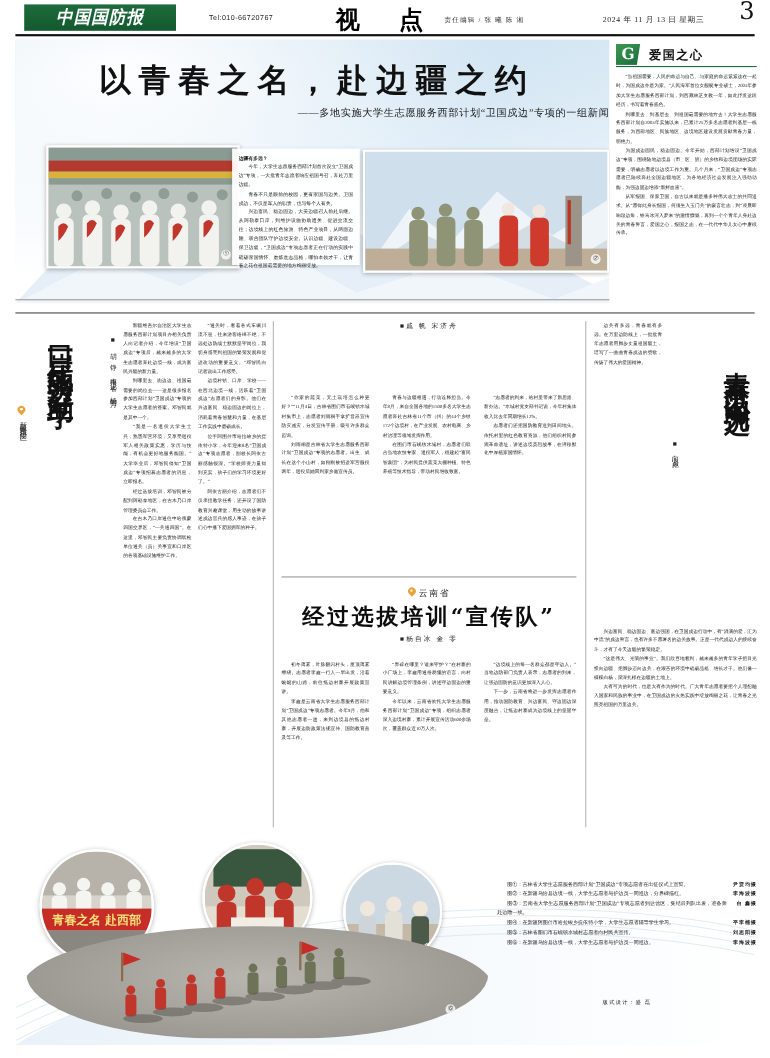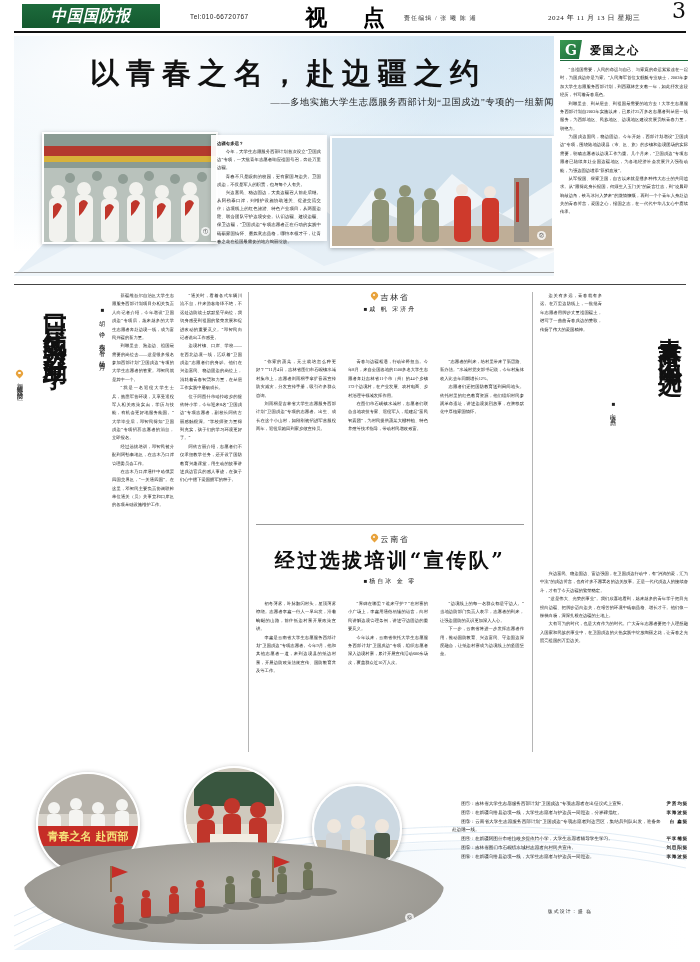--- a/index.html
+++ b/index.html
@@ -268,23 +268,20 @@
   <div class="col bodytext" style="left:180px;top:292px;width:62px;height:460px;">
     <p>“通关时，看着各式车辆川流不息，往来游客络绎不绝，不远处边防战士默默坚守岗位，我切身感受到祖国的繁荣发展和促进改动的重要意义。”邓智民向记者说出工作感受。</p>
     <p>边境村镇、口岸、学校——在西北边境一线，活跃着“卫国戍边”志愿者们的身影。他们在兴边富民、稳边固边的岗位上，消耗着青春智慧和力量，在基层工作实践中磨砺成长。</p>
     <p>位于阿图什市哈拉峻乡的提依特小学，今年迎来8名“卫国戍边”专项志愿者，副校长阿依古丽感触很深。“学校师资力量得到充实，孩子们的学习环境更好了。”</p>
     <p>阿依古丽介绍，志愿者们不仅承担教学任务，还开设了国防教育兴趣课堂，用生动的故事讲述戍边官兵的感人事迹，在孩子们心中播下爱国拥军的种子。</p>
   </div>
 
   <div class="v-sep" style="left:248px;top:292px;height:460px;"></div>
 
   <div class="col" style="left:256px;top:292px;width:268px;">
-    <div class="sec-loc">
-      <span class="pin"></span><span>吉林省</span>
-    </div>
     <div class="sec-byline">■戚 帆  宋济舟</div>
   </div>
 
   <div class="col bodytext" style="left:256px;top:358px;width:80px;height:160px;">
     <p>“你家的蔬菜，无土栽培怎么种更好？”“11月4日，吉林省图们市石岘镇水城村集市上，志愿者刘雨桐手拿扩音器宣传防灾减灾，分发宣传手册，吸引许多群众咨询。</p>
     <p>刘雨桐是吉林省大学生志愿服务西部计划“卫国戍边”专项的志愿者。出生、成长在这个小山村，如刚刚被招进军营服役两年，退役后她回到家乡做宣传员。</p>
   </div>
   <div class="col bodytext" style="left:348px;top:358px;width:80px;height:160px;">
     <p>青春与边疆相遇，行动诠释担当。今年8月，来自全国各地的1500多名大学生志愿者奔赴吉林省11个市（州）的44个乡镇172个边境村，在产业发展、农村电商、乡村治理等领域发挥作用。</p>
     <p>在图们市石岘镇水城村，志愿者们联合当地农技专家、退役军人，组建起“富民智囊团”，为村民提供蔬菜大棚种植、特色养殖等技术指导，带动村民增收致富。</p>

